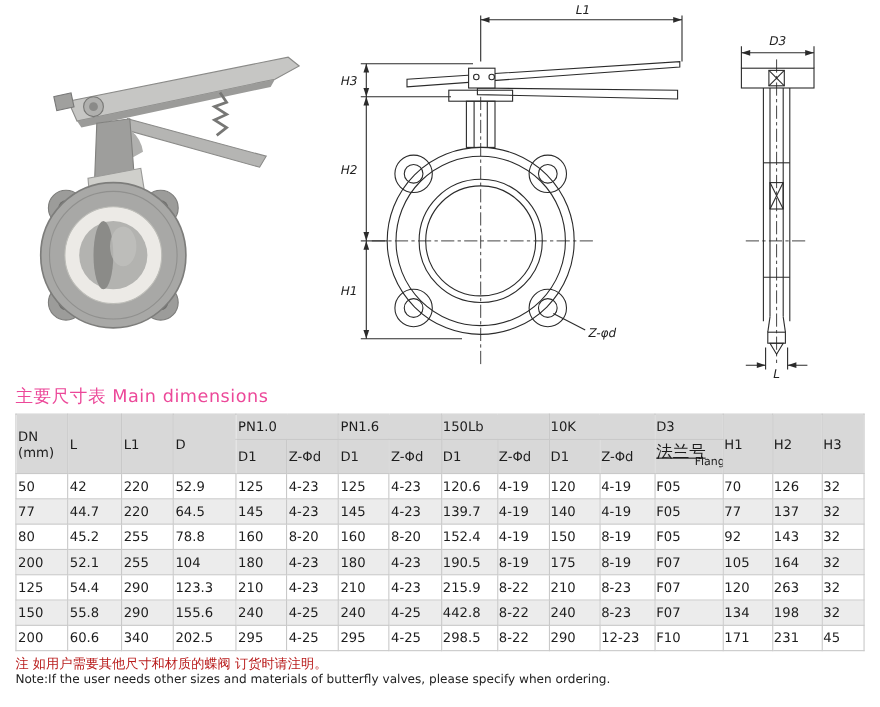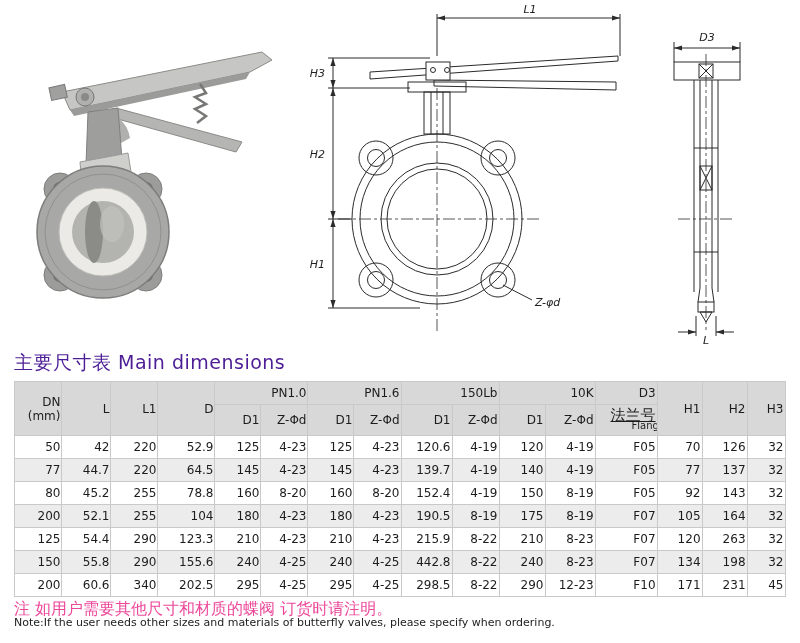--- a/index.html
+++ b/index.html
@@ -2,33 +2,33 @@
 <html><head>
 <meta charset="utf-8">
 <style>
   * { margin:0; padding:0; box-sizing:border-box; }
   html,body { width:800px; height:643px; background:#ffffff; overflow:hidden;
     font-family:"DejaVu Sans","Liberation Sans",sans-serif; color:#1a1a1a; }
   .top-area { position:relative; width:800px; height:345px; background:#fff; }
   .top-area svg { display:block; }
   svg text { font-family:"DejaVu Sans","Liberation Sans",sans-serif; font-size:11px;
     font-style:italic; fill:#222; }
-  .section-title { font-size:19px; color:#4c1d95; padding:5px 0 4px 14px; letter-spacing:0.5px; }
+  .section-title { font-size:16px; color:#ec4899; padding:5px 0 4px 14px; letter-spacing:0.5px; }
   table.dim-table { border-collapse:collapse; width:728px; margin:1px auto 0 auto;
-    font-size:12px; text-align:right; table-layout:fixed; }
+    font-size:12px; text-align:left; table-layout:fixed; }
   .dim-table th, .dim-table td { border:1px solid #c9c9c9; padding:4px 1px;
     font-weight:normal; color:#1c1c1c; overflow:hidden; white-space:nowrap; }
   .dim-table thead th { background:#d8d8d8; }
   .dim-table tbody tr:nth-child(even) td { background:#ececec; }
   .dim-table tbody td { background:#ffffff; }
   .dim-table tbody tr:nth-child(even) td { background:#ececec; }
   .hdr-sub { display:block; font-size:10px; line-height:10px;margin-left:35px; }
   .hdr-cn { display:block; font-size:15px; line-height:12px;text-decoration:underline; }
   .notes { padding:4px 0 0 14px; }
-  .note-cn { font-size:16px; line-height:15px; color:#ec4899; }
+  .note-cn { font-size:12px; line-height:15px; color:#b91c1c; }
   .note-en { font-size:11px; line-height:14px; color:#222; }
 </style>
 </head>
 <body>
 
 <div class="top-area">
 <svg width="800" height="345" viewBox="0 0 800 345">
 
   <g>
 

